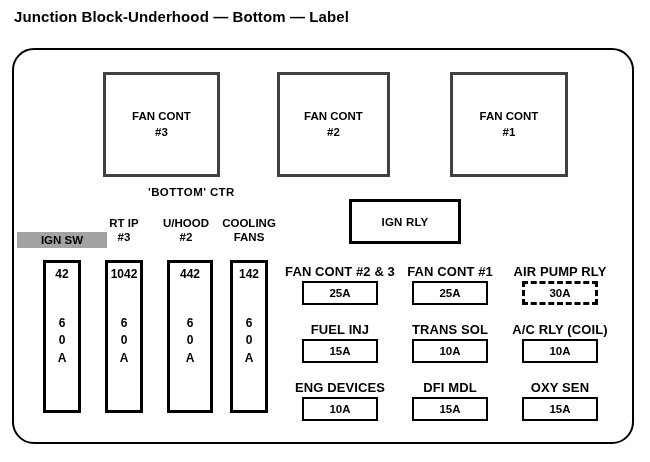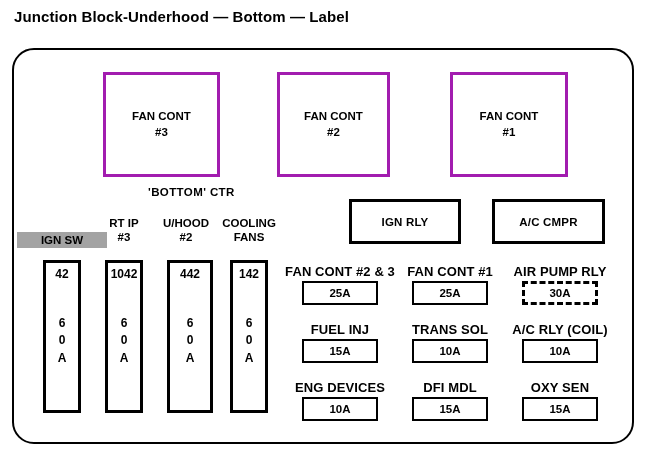--- a/index.html
+++ b/index.html
@@ -39,21 +39,21 @@
     width: 622px;
     height: 396px;
     border: 2px solid #000000;
     border-radius: 22px;
     box-sizing: border-box;
     background: #ffffff;
   }
   
   .relay-square {
     position: absolute;
-    border: 3px solid #a21caf;
+    border: 3px solid #404040;
     box-sizing: border-box;
     background: #ffffff;
     display: flex;
     flex-direction: column;
     align-items: center;
     justify-content: center;
     font-size: 11.5px;
     font-weight: bold;
     line-height: 1.35;
     text-align: center;
@@ -205,23 +205,20 @@
   <div class="relay-square" id="fan-cont-1-box">
     <span class="ln">FAN CONT</span>
     <span class="ln">#1</span>
   </div>
 
   <div class="bottom-ctr-label">'BOTTOM' CTR</div>
 
   <div class="relay-wide" id="ign-rly-box">
     <span>IGN RLY</span>
   </div>
-  <div class="relay-wide" id="ac-cmpr-box">
-    <span>A/C CMPR</span>
-  </div>
 
   <div class="col-caption hl" id="caption-ign-sw">
     <span class="hl-text">IGN SW</span>
   </div>
   <div class="col-caption" id="caption-rt-ip-3">
     <span>RT IP</span>
     <span>#3</span>
   </div>
   <div class="col-caption" id="caption-uhood-2">
     <span>U/HOOD</span>

